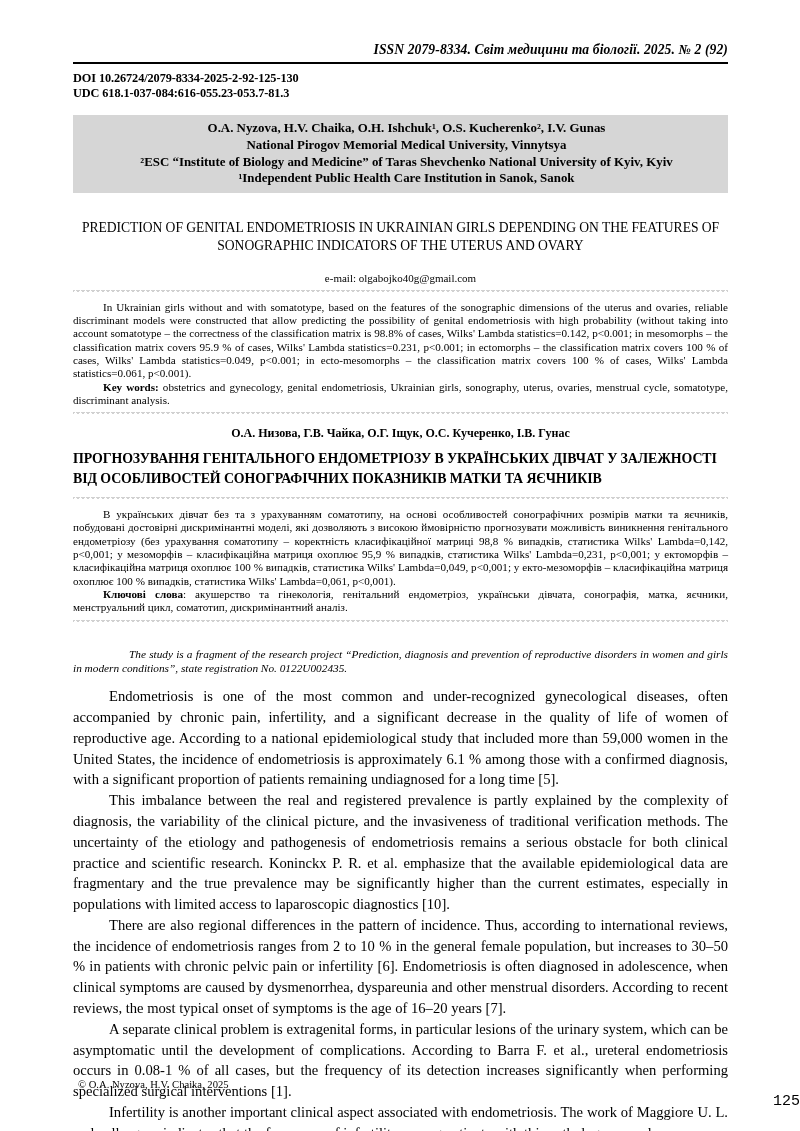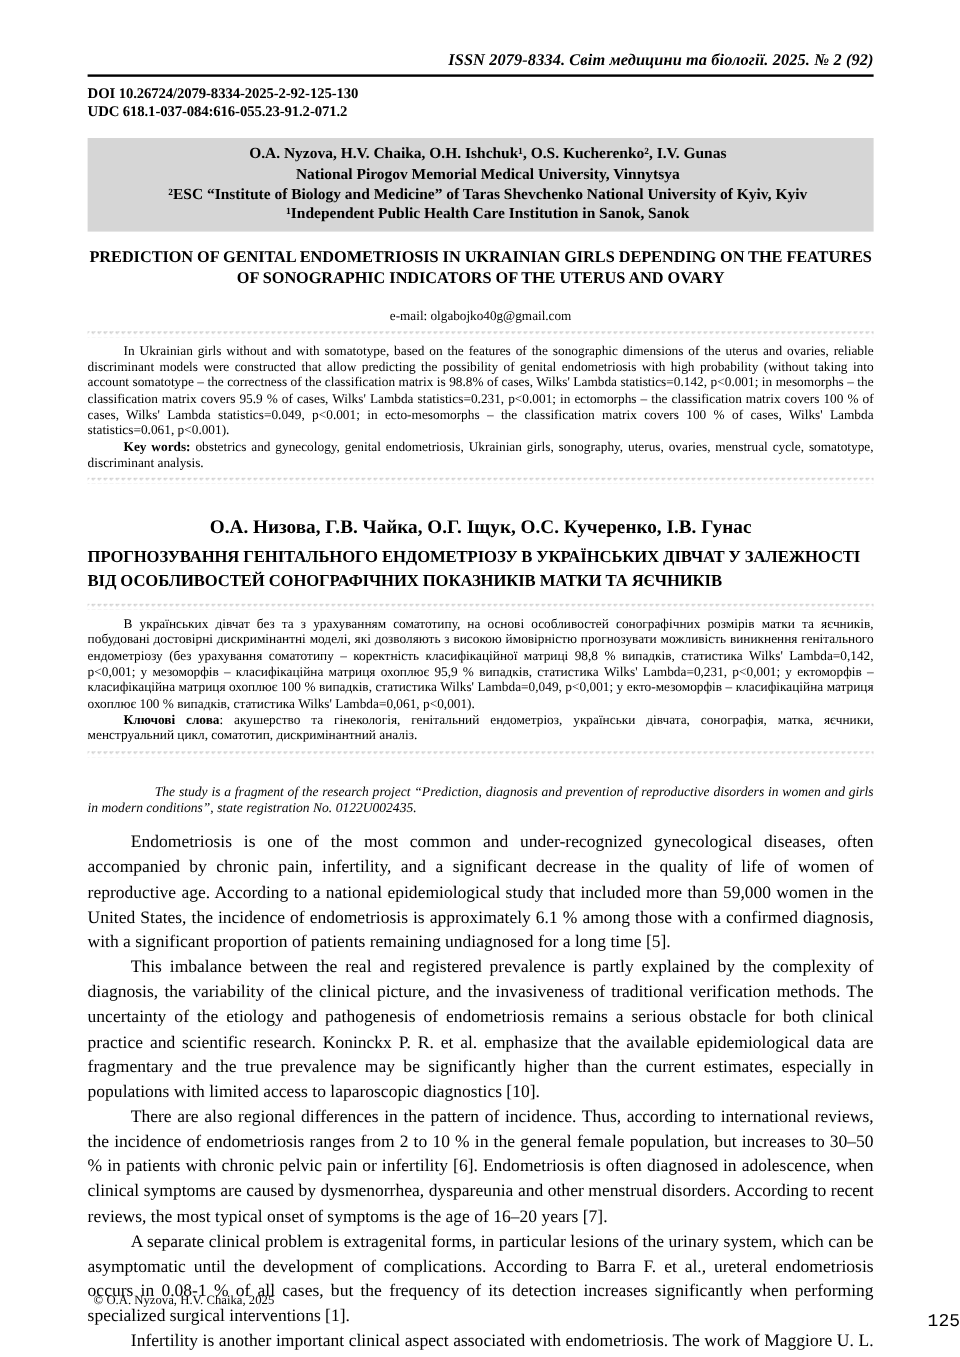--- a/index.html
+++ b/index.html
@@ -60,24 +60,24 @@
     padding: 5px 6px 6px 18px;
     text-align: center;
     font-weight: bold;
     font-size: 12.9px;
     line-height: 16.6px;
   }
 
   
   .title-en {
     text-align: center;
-    font-weight: bold;
+    font-weight: normal;
     font-size: 13.6px;
     line-height: 18px;
-    margin-top: 12px;
+    margin-top: 26px;
     letter-spacing: -0.05px;
   }
 
   .email {
     text-align: center;
     font-size: 11px;
     margin-top: 17px;
     margin-bottom: 6px;
   }
 
@@ -100,22 +100,22 @@
     opacity: 0.85;
   }
   .abstract p { margin: 0; text-indent: 30px; }
   .abstract p.cont { text-indent: 30px; }
   .kw { font-weight: bold; }
 
   
   .authors-ua {
     text-align: center;
     font-weight: bold;
-    font-size: 16px;
-    margin-top: 28px;
+    font-size: 12px;
+    margin-top: 8px;
     line-height: 17px;
   }
   .title-ua {
     text-align: left;
     font-weight: bold;
     font-size: 13.9px;
     line-height: 19.5px;
     margin-top: 7px;
     letter-spacing: -0.1px;
   }
@@ -162,21 +162,21 @@
 </head>
 <body>
 
 <div class="page">
   <div class="content">
 
     <div class="running-head">ISSN 2079-8334. Світ медицини та біології. 2025. № 2 (92)</div>
     <div class="head-rule"></div>
 
     <div class="idline">DOI 10.26724/2079-8334-2025-2-92-125-130</div>
-    <div class="idline">UDC 618.1-037-084:616-055.23-91.2-071.2</div>
+    <div class="idline">UDC 618.1-037-084:616-055.23-053.7-81.3</div>
 
     <div class="author-block">
       <div>O.A. Nyzova, H.V. Chaika, O.H. Ishchuk¹, O.S. Kucherenko², I.V. Gunas</div>
       <div>National Pirogov Memorial Medical University, Vinnytsya</div>
       <div>²ESC “Institute of Biology and Medicine” of Taras Shevchenko National University of Kyiv, Kyiv</div>
       <div>¹Independent Public Health Care Institution in Sanok, Sanok</div>
     </div>
 
     <div class="title-en">PREDICTION OF GENITAL ENDOMETRIOSIS IN UKRAINIAN GIRLS DEPENDING ON THE FEATURES OF SONOGRAPHIC INDICATORS OF THE UTERUS AND OVARY</div>
 

